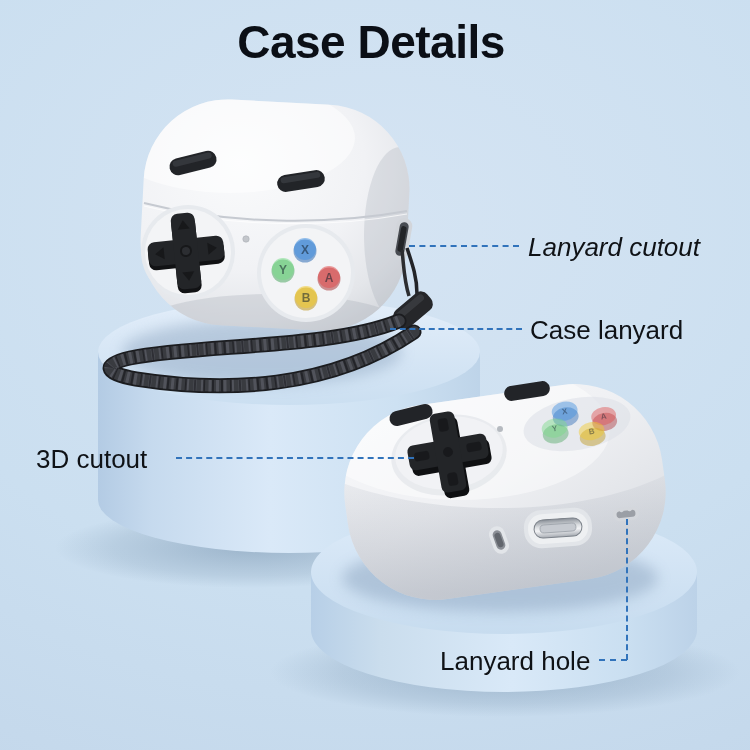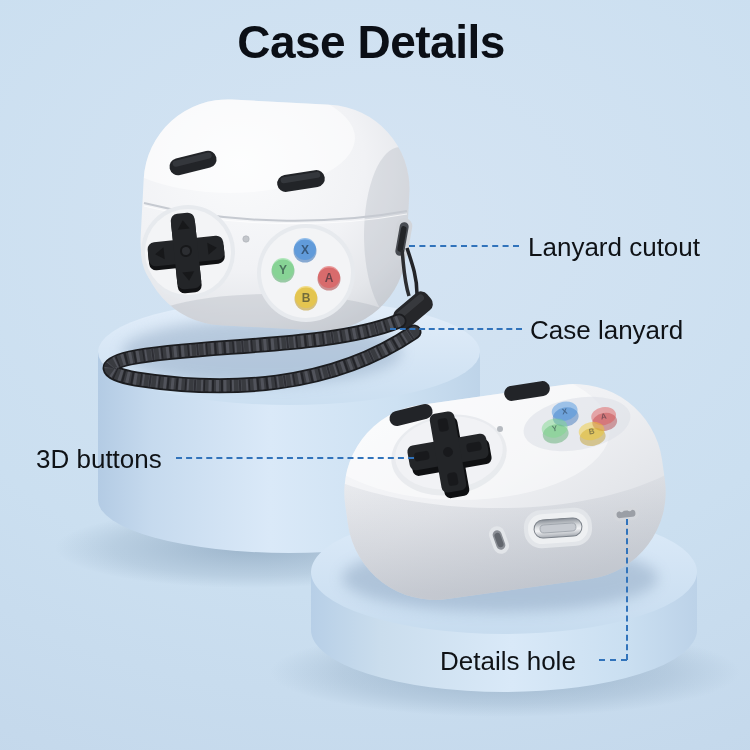--- a/index.html
+++ b/index.html
@@ -20,21 +20,21 @@
   }
   .scene{position:absolute;left:0;top:0;width:750px;height:750px;}
   .callout-text{
     position:absolute;
     font-size:26px;line-height:30px;font-weight:500;color:#0f1216;
     white-space:nowrap;
   }
   .dash-h{position:absolute;height:0;border-top:2.5px dashed #3173bb;}
   .dash-v{position:absolute;width:0;border-left:2.5px dashed #3173bb;}
   
-  .co-lanyard-cutout-text{left:528px;top:232px;}
+  .co-lanyard-cutout-text{left:528px;top:232px;font-style:italic;}
   .co-lanyard-cutout-line{left:409px;top:245px;width:110px;}
   .co-nylon-lanyard-text{left:530px;top:315px;}
   .co-nylon-lanyard-line{left:390px;top:328px;width:132px;}
   .co-3d-buttons-text{left:36px;top:444px;}
   .co-3d-buttons-line{left:176px;top:457px;width:238px;}
   .co-speaker-hole-text{left:440px;top:646px;}
   .co-speaker-hole-line-h{left:599px;top:659px;width:28px;}
   .co-speaker-hole-line-v{left:626px;top:519px;height:141px;}
   svg text{font-family:"Liberation Sans", sans-serif;}
 </style>
@@ -295,20 +295,20 @@
       </g>
     </g>
   </svg>
 
   <span class="dash-h co-lanyard-cutout-line"></span>
   <span class="callout-text co-lanyard-cutout-text">Lanyard cutout</span>
 
   <span class="dash-h co-nylon-lanyard-line"></span>
   <span class="callout-text co-nylon-lanyard-text">Case lanyard</span>
 
-  <span class="callout-text co-3d-buttons-text">3D buttons</span>
+  <span class="callout-text co-3d-buttons-text">3D cutout</span>
   <span class="dash-h co-3d-buttons-line"></span>
 
-  <span class="callout-text co-speaker-hole-text">Details hole</span>
+  <span class="callout-text co-speaker-hole-text">Lanyard hole</span>
   <span class="dash-h co-speaker-hole-line-h"></span>
   <span class="dash-v co-speaker-hole-line-v"></span>
 
 </div>
 
 </body></html>

